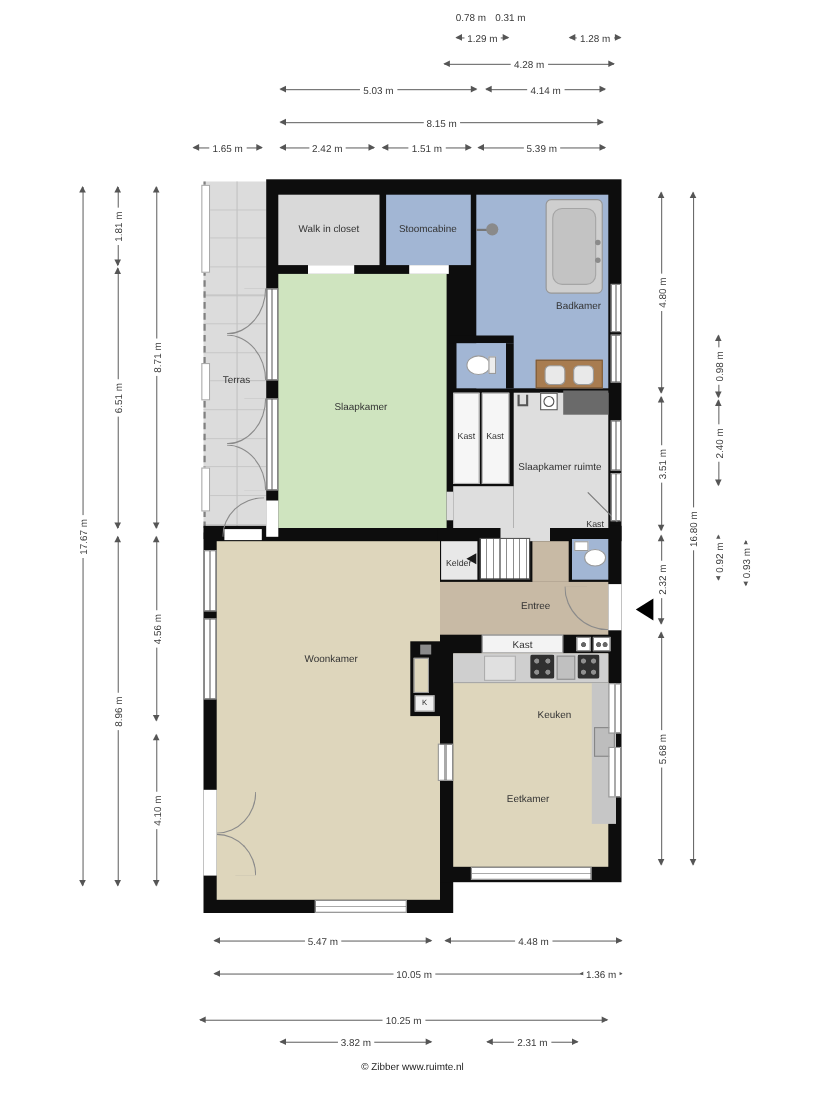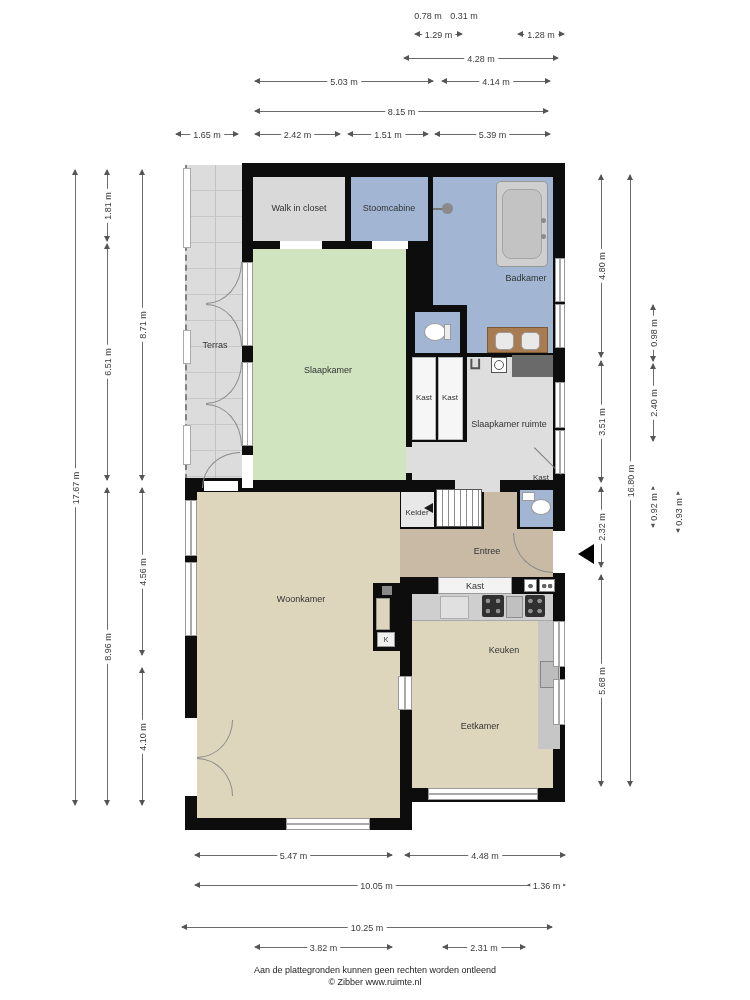--- a/index.html
+++ b/index.html
@@ -356,16 +356,15 @@
         <span class="dlab">3.82 m</span>
       </div>
       <div class="dim h" style="left: 443px; top: 947px; width: 82px;">
         <i class="a1"></i>
         <i class="a2"></i>
         <span class="dlab">2.31 m</span>
       </div>
     </div>
 
   <div id="footer">
-    <div>Aan de plattegronden kunnen geen rechten worden ontleend</div>
     <div>© Zibber www.ruimte.nl</div>
   </div>
 </div>
 
 </body></html>

